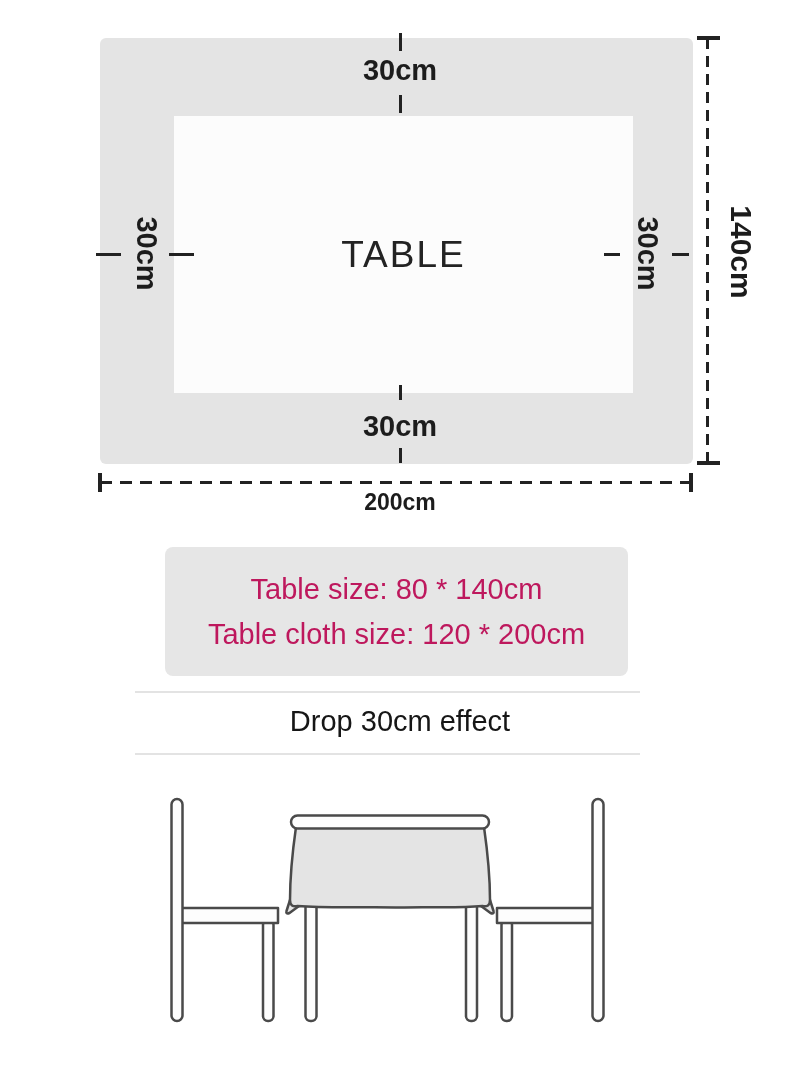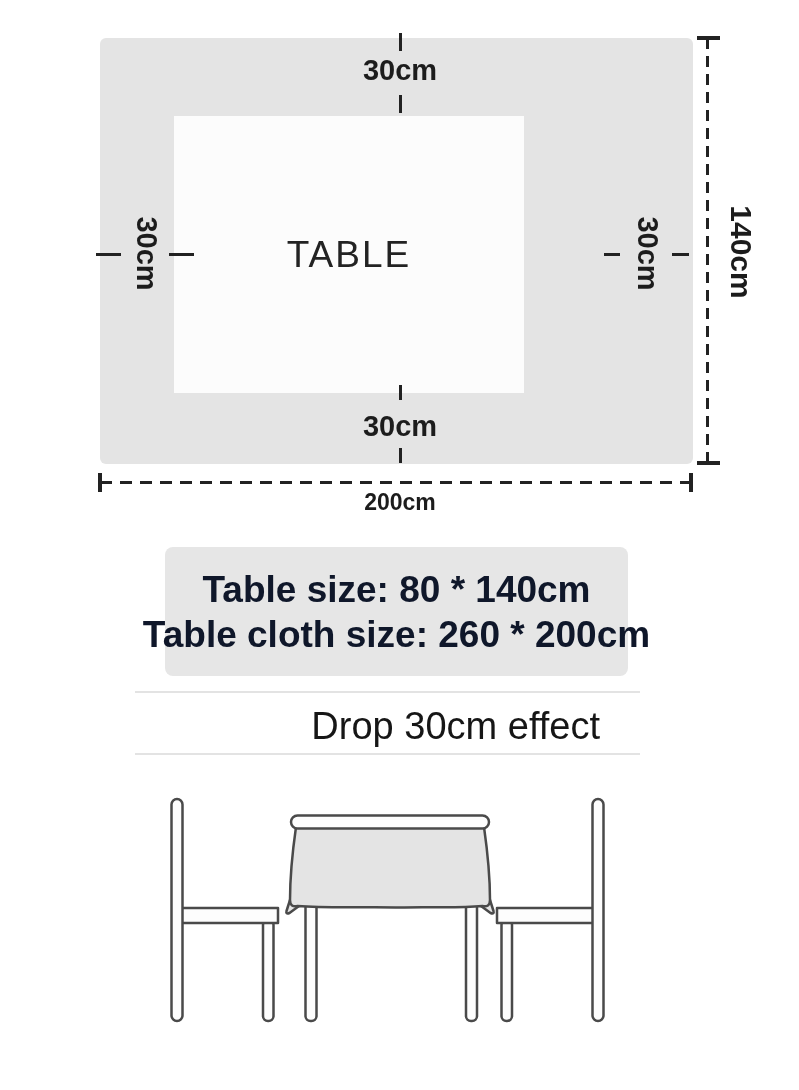--- a/index.html
+++ b/index.html
@@ -7,21 +7,21 @@
   .page {
     position:relative; width:799px; height:1090px; background:#ffffff;
     font-family:"Liberation Sans", sans-serif; color:#1c1c1c; overflow:hidden;
   }
   
   .cloth {
     position:absolute; left:100px; top:38px; width:593px; height:426px;
     background:#e4e4e4; border-radius:6px;
   }
   .table-rect {
-    position:absolute; left:174px; top:116px; width:350px; height:277px;
+    position:absolute; left:174px; top:116px; width:459px; height:277px;
     background:#fcfcfc; display:flex; align-items:center; justify-content:center;
   }
   .table-label { font-size:37px; font-weight:500; letter-spacing:2px; color:#232323; }
   .dim-label { position:absolute; font-size:29px; font-weight:600; text-align:center; color:#1c1c1c; }
   .rot { transform:rotate(90deg); transform-origin:center; }
   .tick-v { position:absolute; width:3px; background:#222222; }
   .tick-h { position:absolute; height:3px; background:#222222; }
   .dim-line-v {
     position:absolute; left:706px; top:38px; width:3px; height:426px;
     background-image:repeating-linear-gradient(to bottom,#222222 0 11px,transparent 11px 18px);
@@ -33,26 +33,26 @@
   .cap-h { position:absolute; width:23px; height:3.5px; background:#222222; }
   .cap-v { position:absolute; width:3.5px; height:19px; background:#222222; }
   .label-140 { left:661px; top:235px; width:160px; font-size:30px; }
   .label-200 { left:300px; top:489px; width:200px; font-size:23px; }
   
   .info-box {
     position:absolute; left:165px; top:547px; width:463px; height:129px;
     background:#e6e6e6; border-radius:8px;
     display:flex; flex-direction:column; align-items:center; justify-content:center;
   }
-  .info-line { font-size:37px; font-weight:700; line-height:45px; color:#0f172a; white-space:nowrap; }
+  .info-line { font-size:29px; font-weight:400; line-height:45px; color:#be185d; white-space:nowrap; }
   
   .divider { position:absolute; left:135px; width:505px; height:2px; background:#e3e3e3; }
   .drop-banner {
-    position:absolute; left:200px; top:705px; width:400px; text-align:right;
-    font-size:38px; font-weight:500; color:#161616; white-space:nowrap;
+    position:absolute; left:200px; top:705px; width:400px; text-align:center;
+    font-size:29px; font-weight:500; color:#161616; white-space:nowrap;
   }
   
   .illustration { position:absolute; left:140px; top:760px; width:520px; height:280px; }
 </style>
 </head>
 <body>
 
 <div class="page">
 
   <div>
@@ -85,21 +85,21 @@
     <div class="dim-label rot label-140">140cm</div>
 
     <div class="cap-v" style="left:98px; top:473px;"></div>
     <div class="dim-line-h"></div>
     <div class="cap-v" style="left:689px; top:473px;"></div>
     <div class="dim-label label-200">200cm</div>
   </div>
 
   <div class="info-box">
     <div class="info-line">Table size: 80 * 140cm</div>
-    <div class="info-line">Table cloth size: 260 * 200cm</div>
+    <div class="info-line">Table cloth size: 120 * 200cm</div>
   </div>
 
   <div class="divider" style="top:691px;"></div>
   <div class="drop-banner">Drop 30cm effect</div>
   <div class="divider" style="top:753px;"></div>
 
   <svg class="illustration" viewBox="140 760 520 280">
     <g stroke="#4a4a4a" stroke-width="2.5" fill="#fdfdfd" stroke-linejoin="round">
 
       <g>

